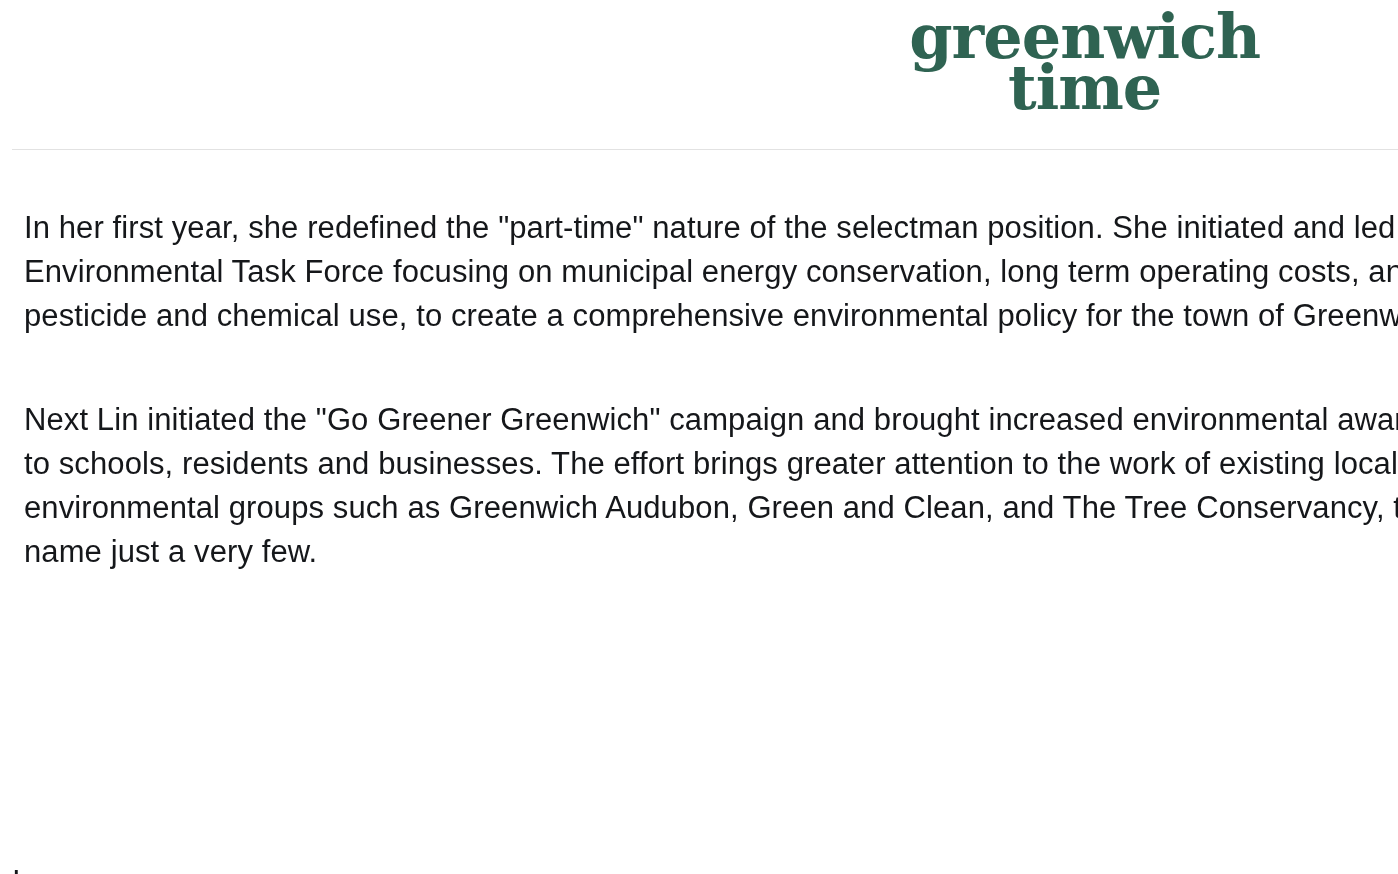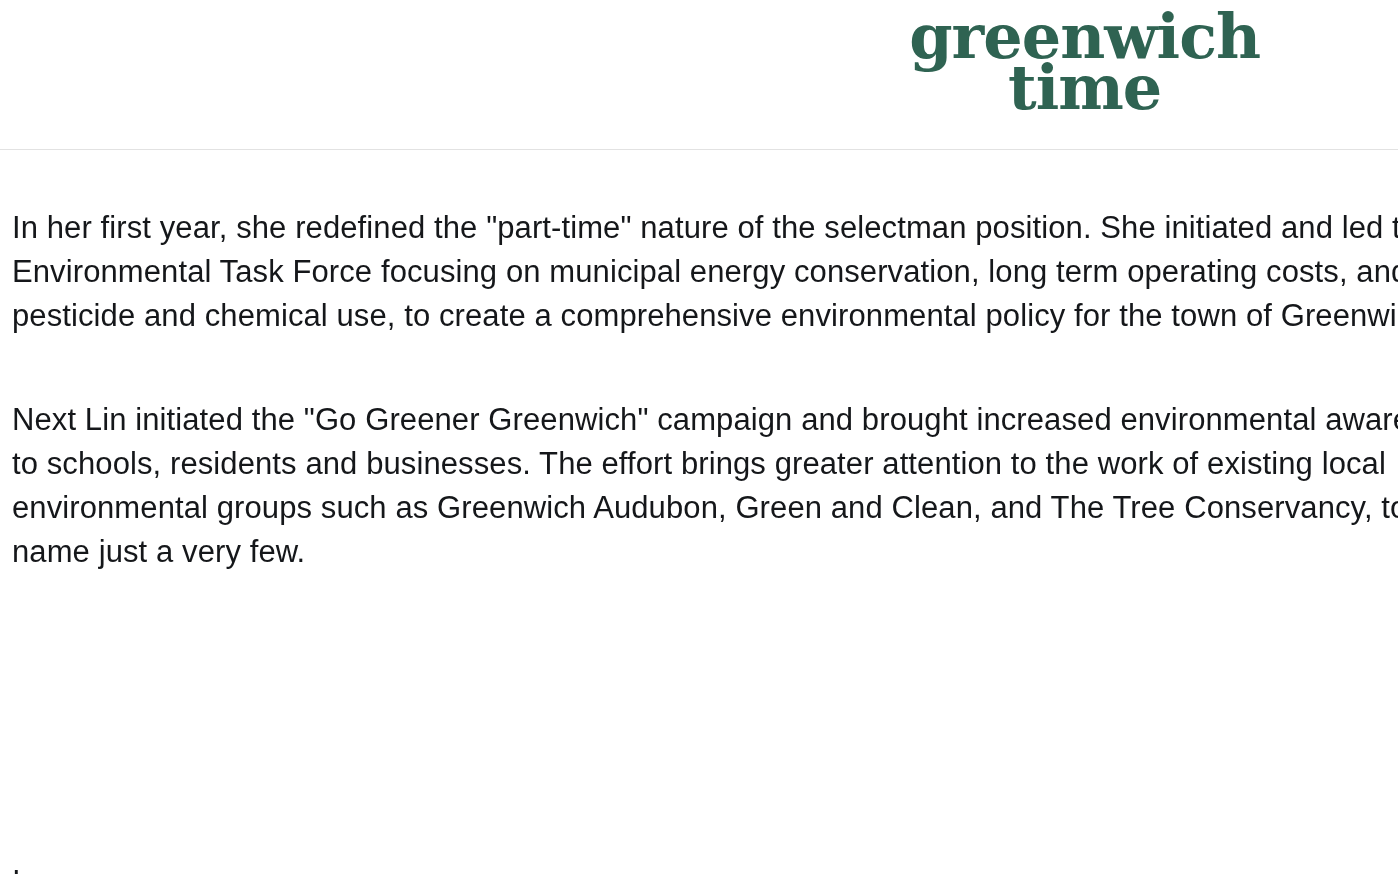--- a/index.html
+++ b/index.html
@@ -13,20 +13,21 @@
     overflow: hidden;
     font-family: "Liberation Sans", sans-serif;
     color: #111111;
   }
   .page {
     position: relative;
     width: 1398px;
     height: 874px;
     background: #ffffff;
     box-sizing: border-box;
+    padding-left: 12px;
   }
   
   .site-header {
     position: relative;
     height: 150px;
     border-bottom: 1px solid #e2e2e2;
     box-sizing: border-box;
     background: #ffffff;
   }
   .masthead {

